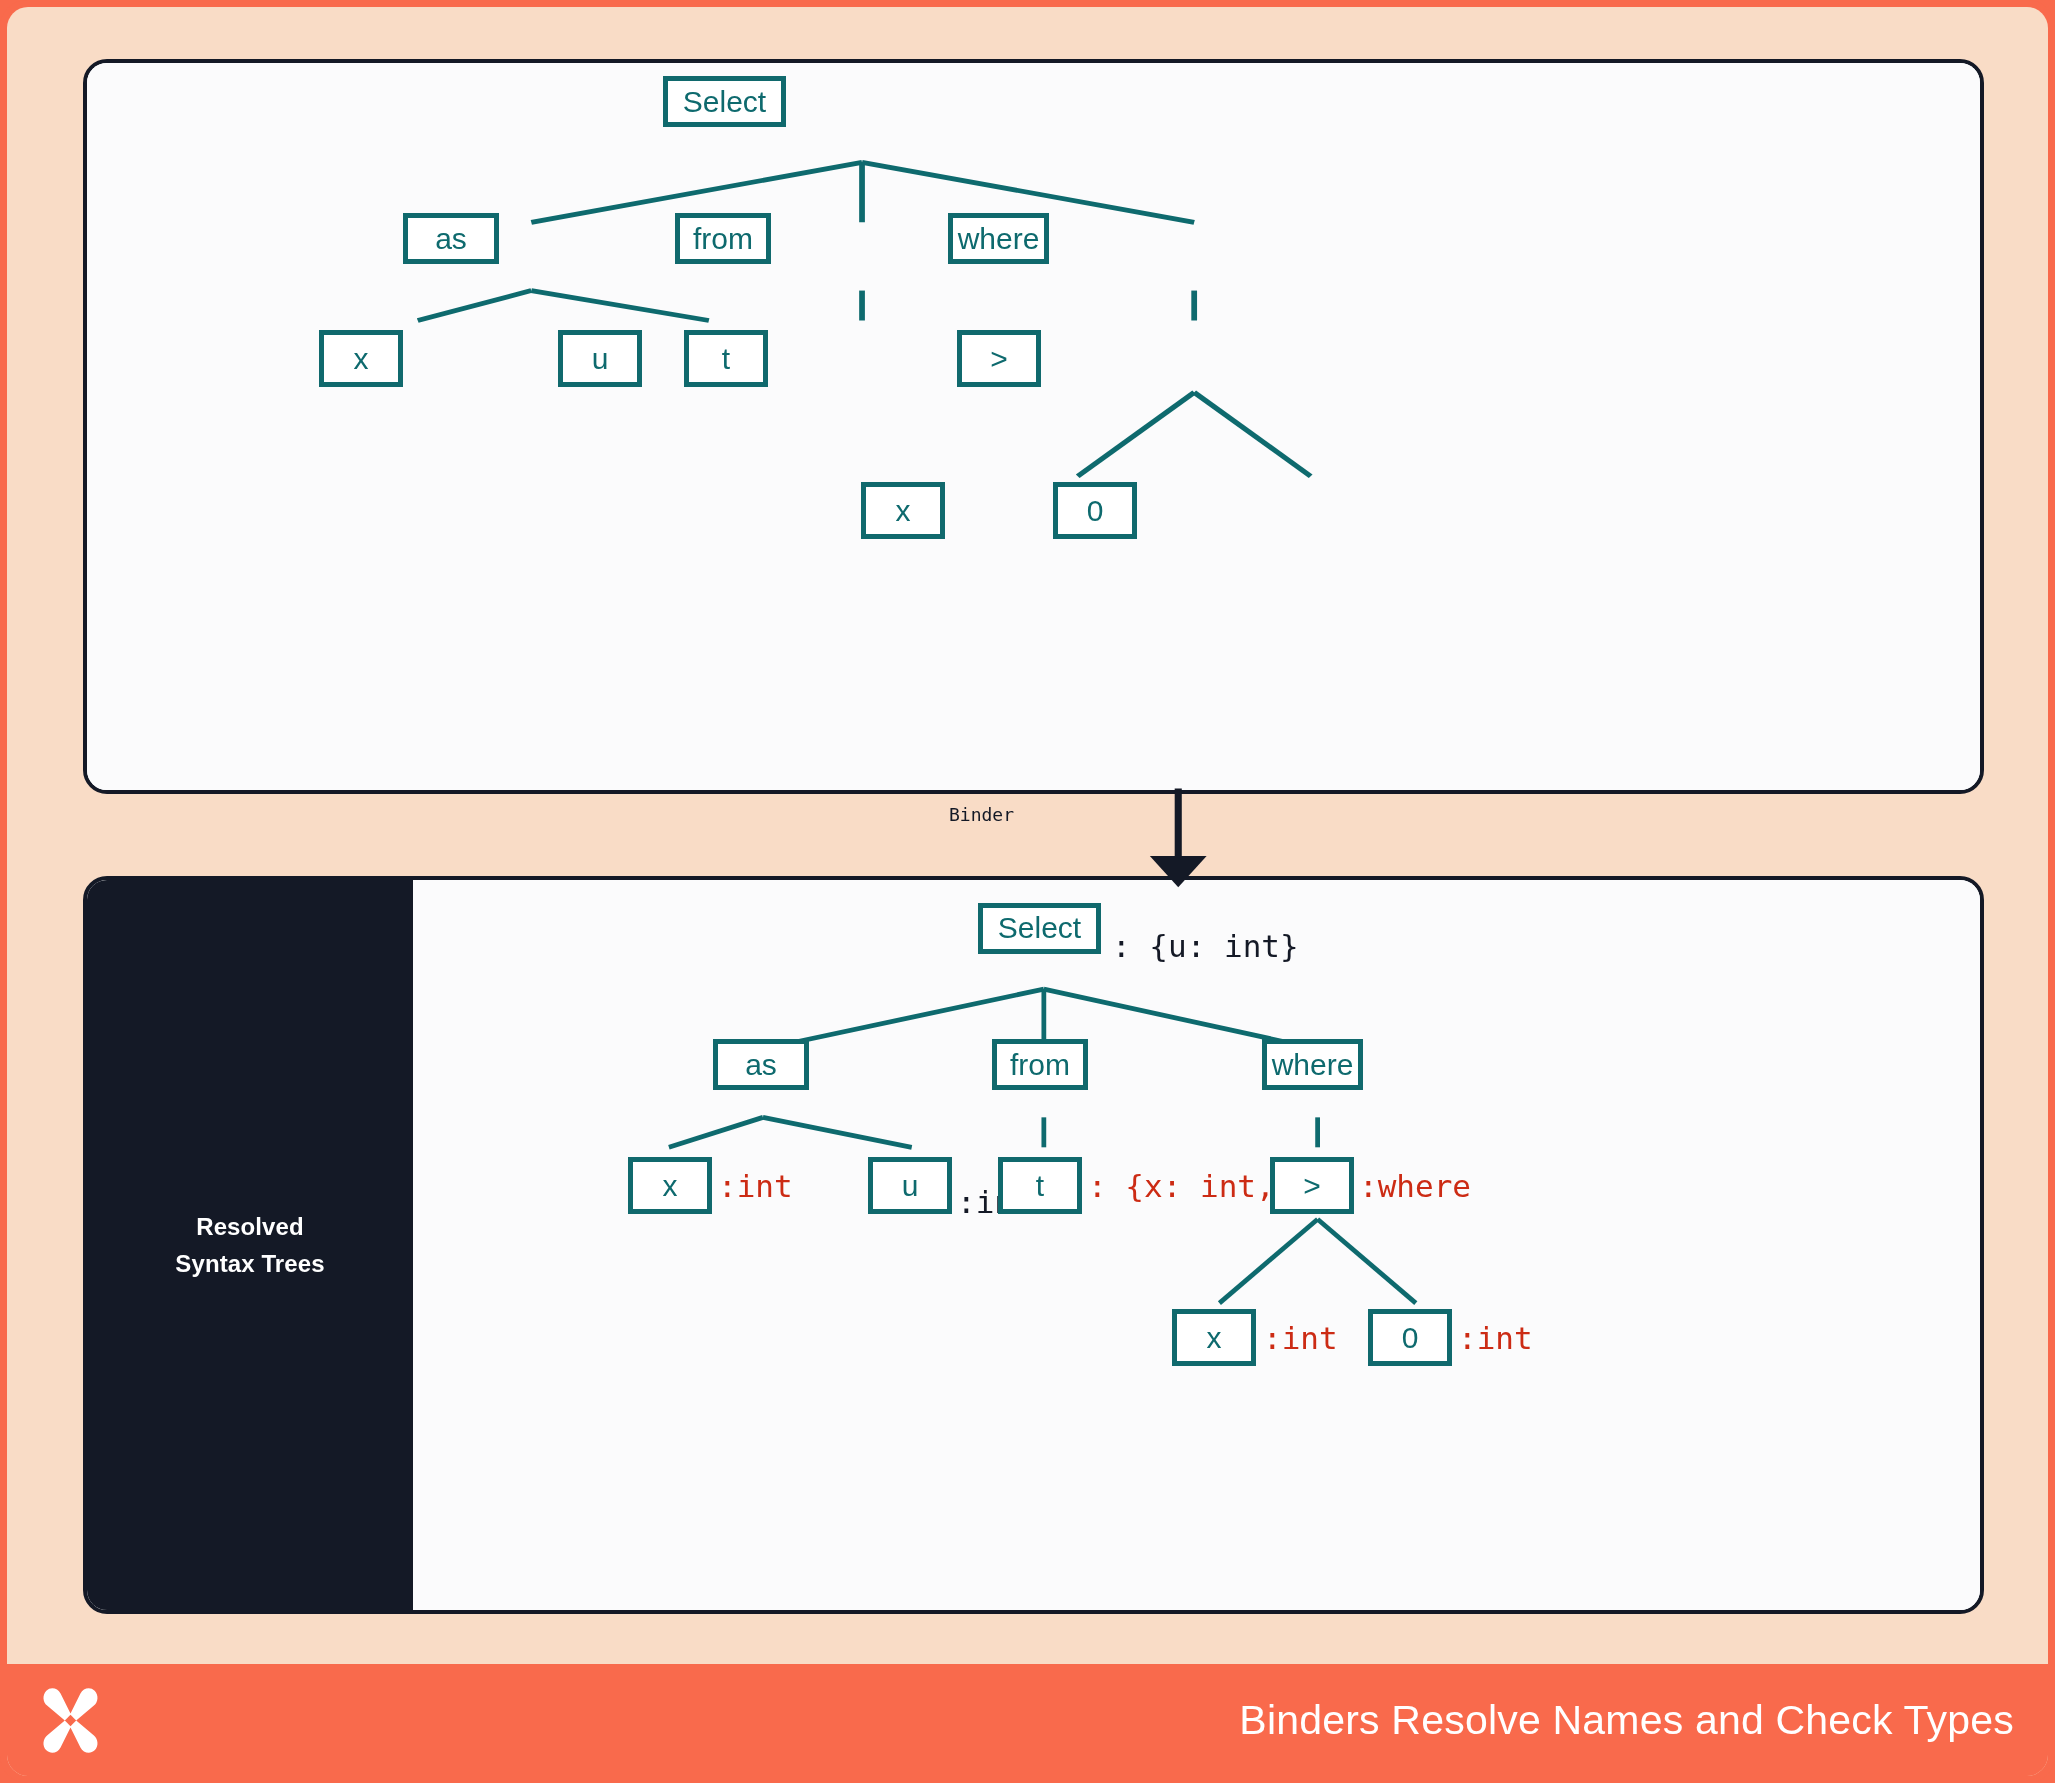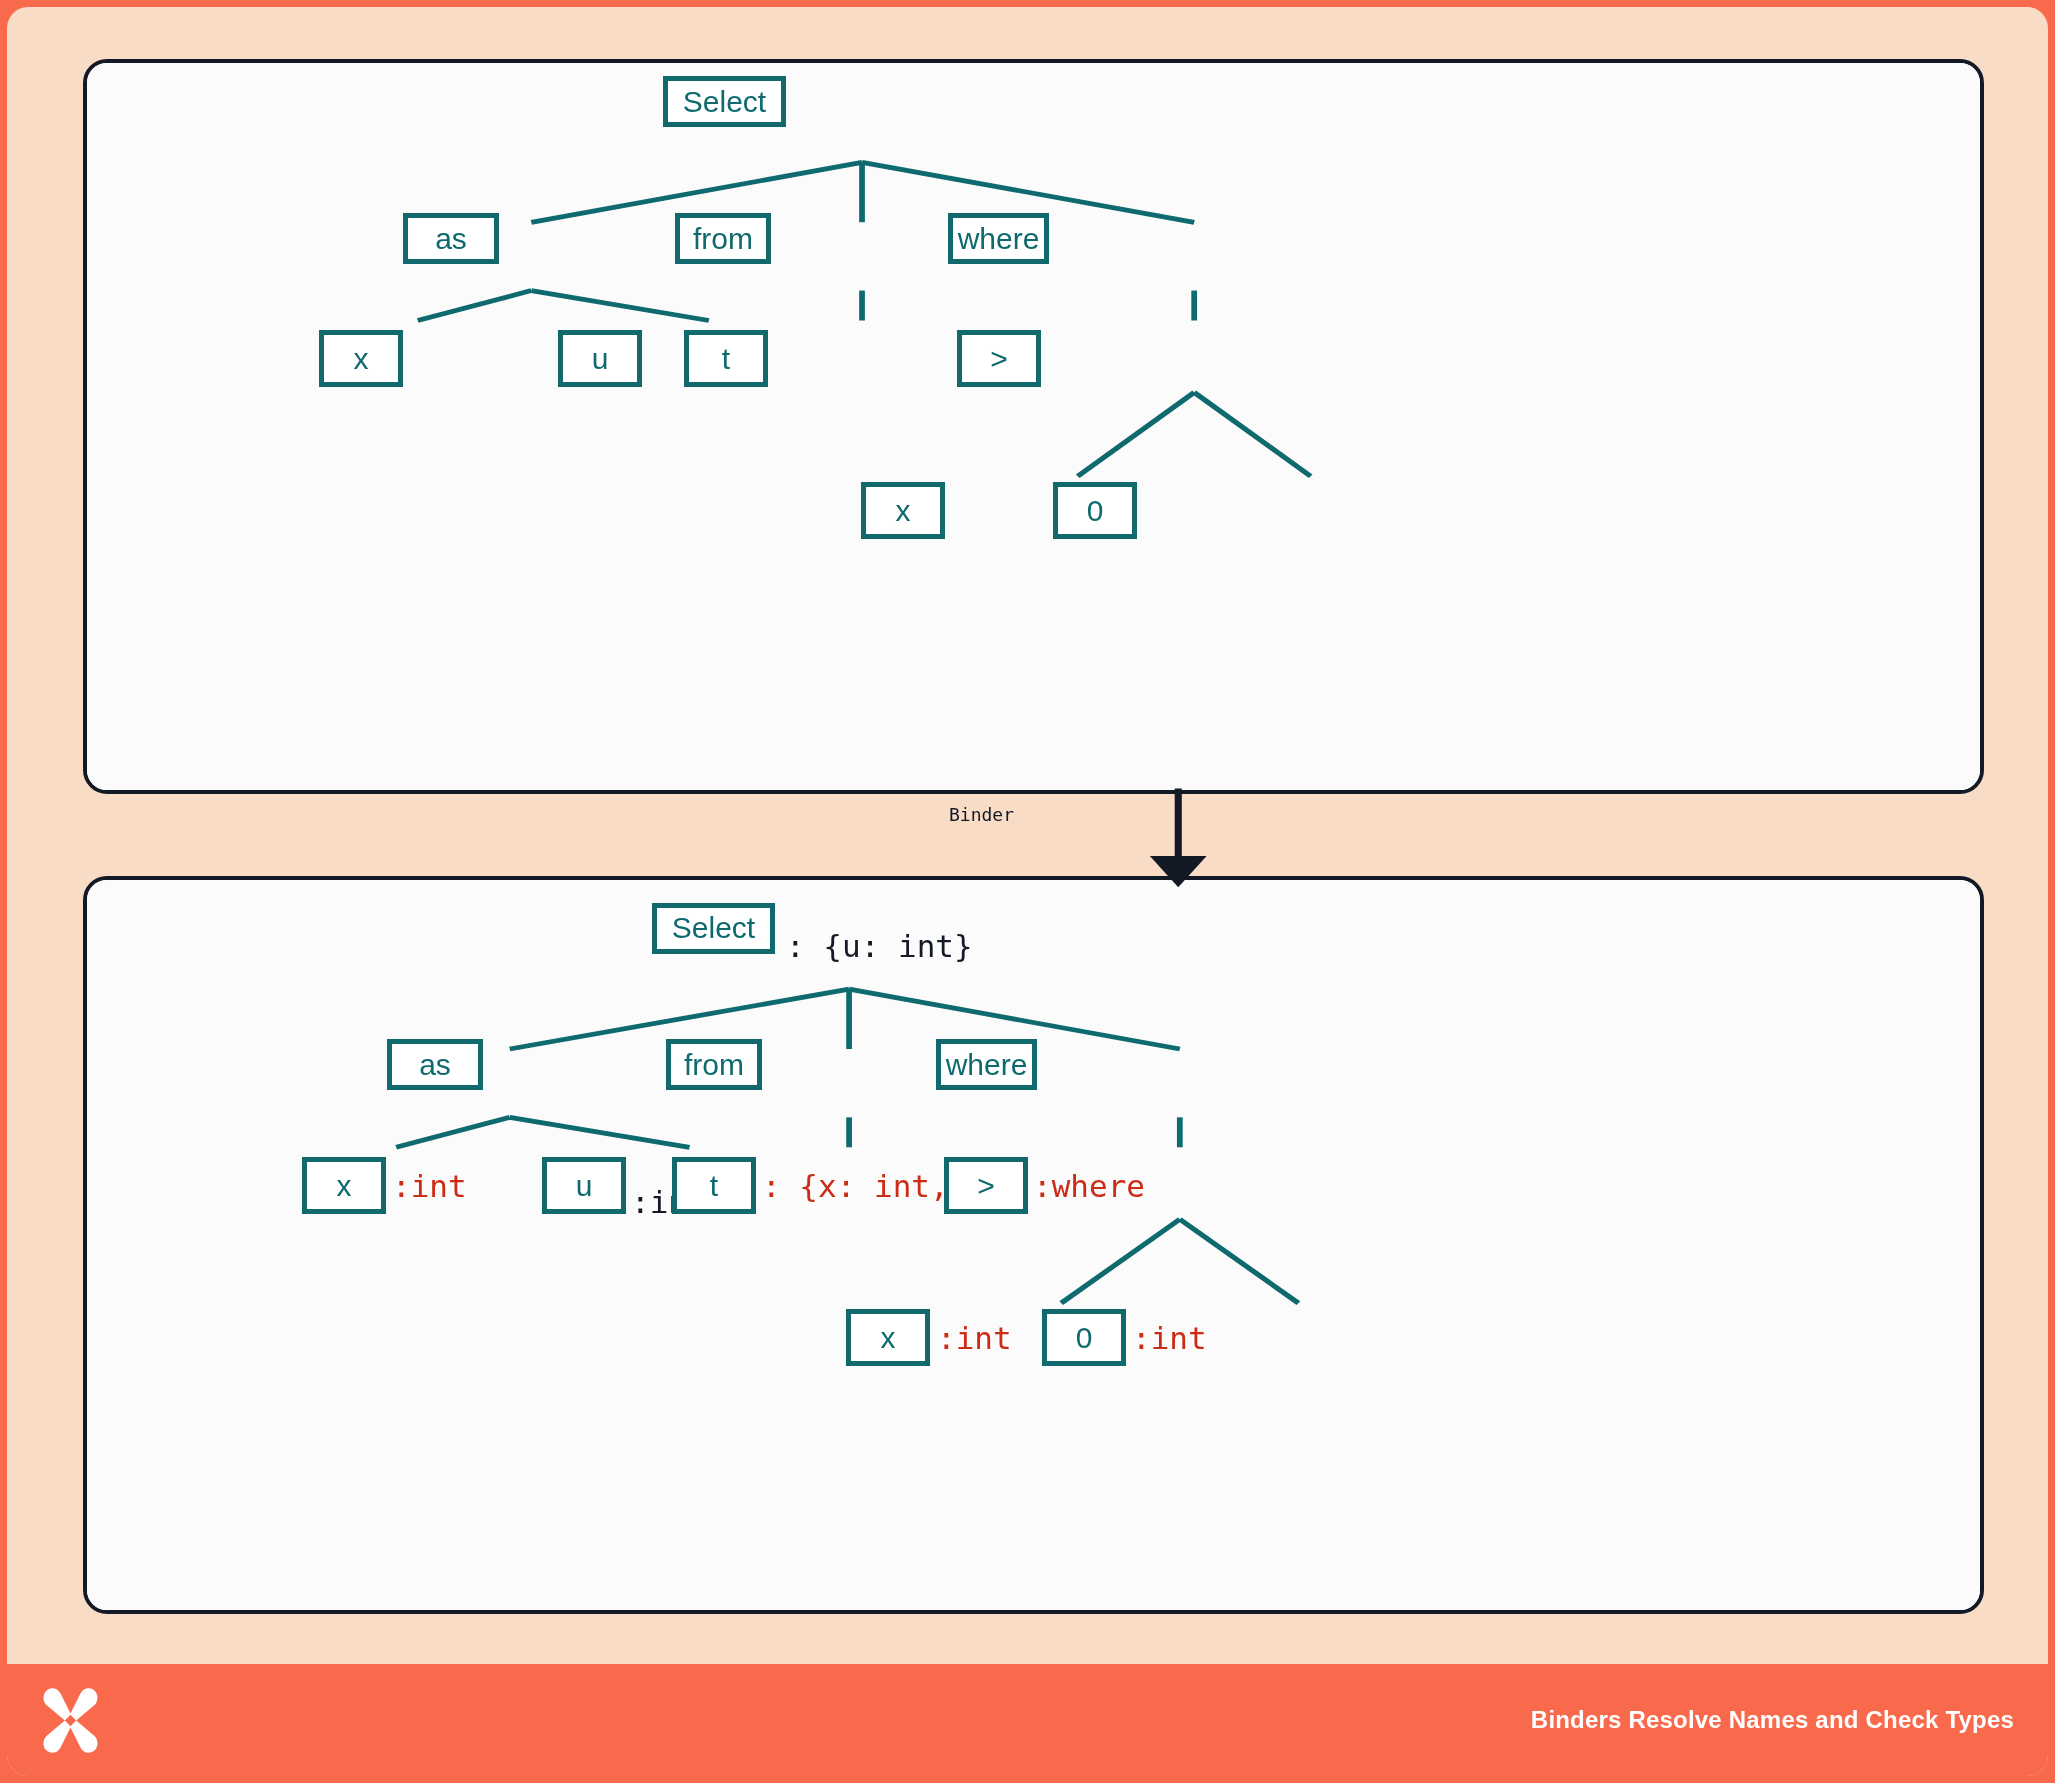--- a/index.html
+++ b/index.html
@@ -105,22 +105,22 @@
     border-bottom-left-radius:21px;
     border-bottom-right-radius:21px;
     display:flex;
     align-items:center;
     justify-content:space-between;
     padding:0 34px 0 28px;
     box-sizing:border-box;
   }
   #footer-title{
     color:#ffffff;
-    font-weight:bold;
-    font-size:24px;
+    font-weight:normal;
+    font-size:41px;
     letter-spacing:0.2px;
     white-space:pre;
   }
   .logo{ width:71px;height:71px; display:block; }
 </style>
 </head>
 <body>
 
 <div class="canvas">
   <div class="peach"></div>
@@ -162,20 +162,22 @@
     </div>
   </div>
 
   <div id="binder-label">Binder</div>
   <svg id="binder-arrow" viewBox="0 0 3476 3016" width="2056" height="1784">
     <path d="M 1992 1333 L 1992 1455" stroke="#141926" stroke-width="12" fill="none"></path>
     <path d="M 1944 1447 L 2040 1447 L 1992 1500 Z" fill="#141926"></path>
   </svg>
 
   <div class="panel" id="panel-bottom">
+    <div class="panel-side" style="white-space:pre-line;">Resolved
+Syntax Trees</div>
     <div class="panel-body">
       <svg class="edges" viewBox="0 0 2633 1218" preserveAspectRatio="none">
         <g stroke="#0e6a6e" stroke-width="8" fill="none">
           <path d="M 1060 182 L 588 282"></path>
           <path d="M 1060 182 L 1060 282"></path>
           <path d="M 1060 182 L 1520 282"></path>
 
           <path d="M 588 396 L 430 446"></path>
           <path d="M 588 396 L 838 446"></path>
 

